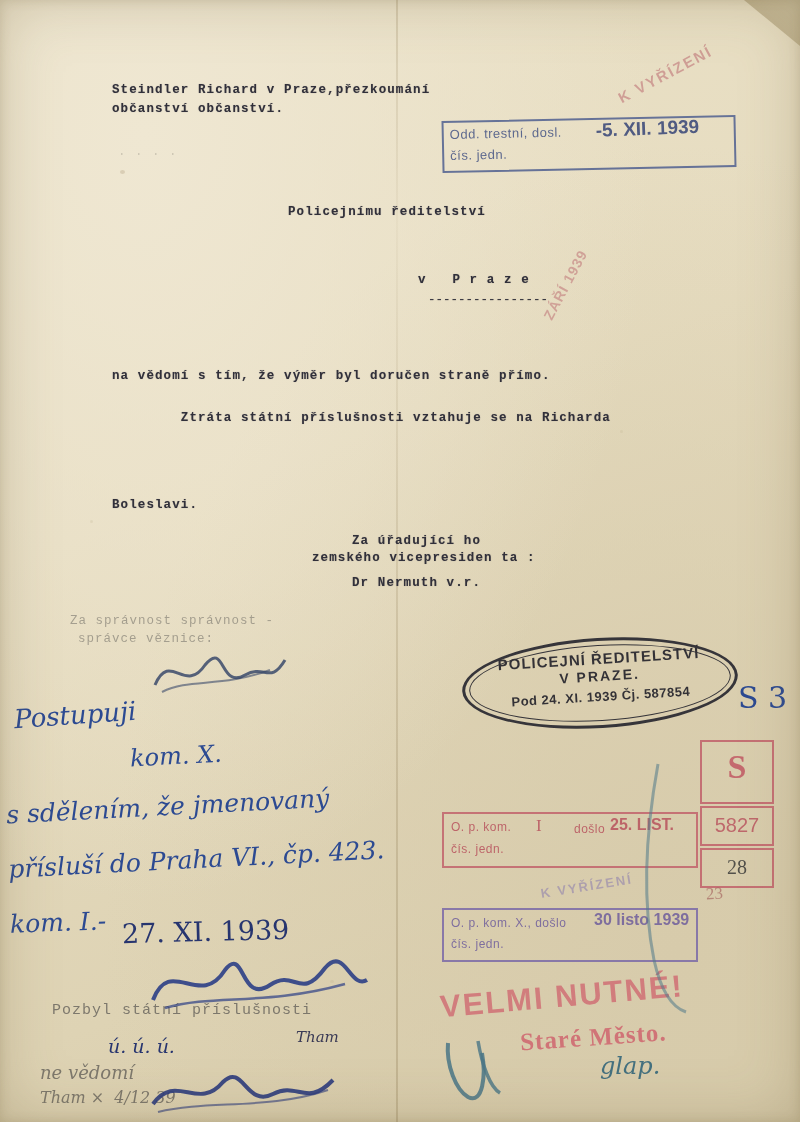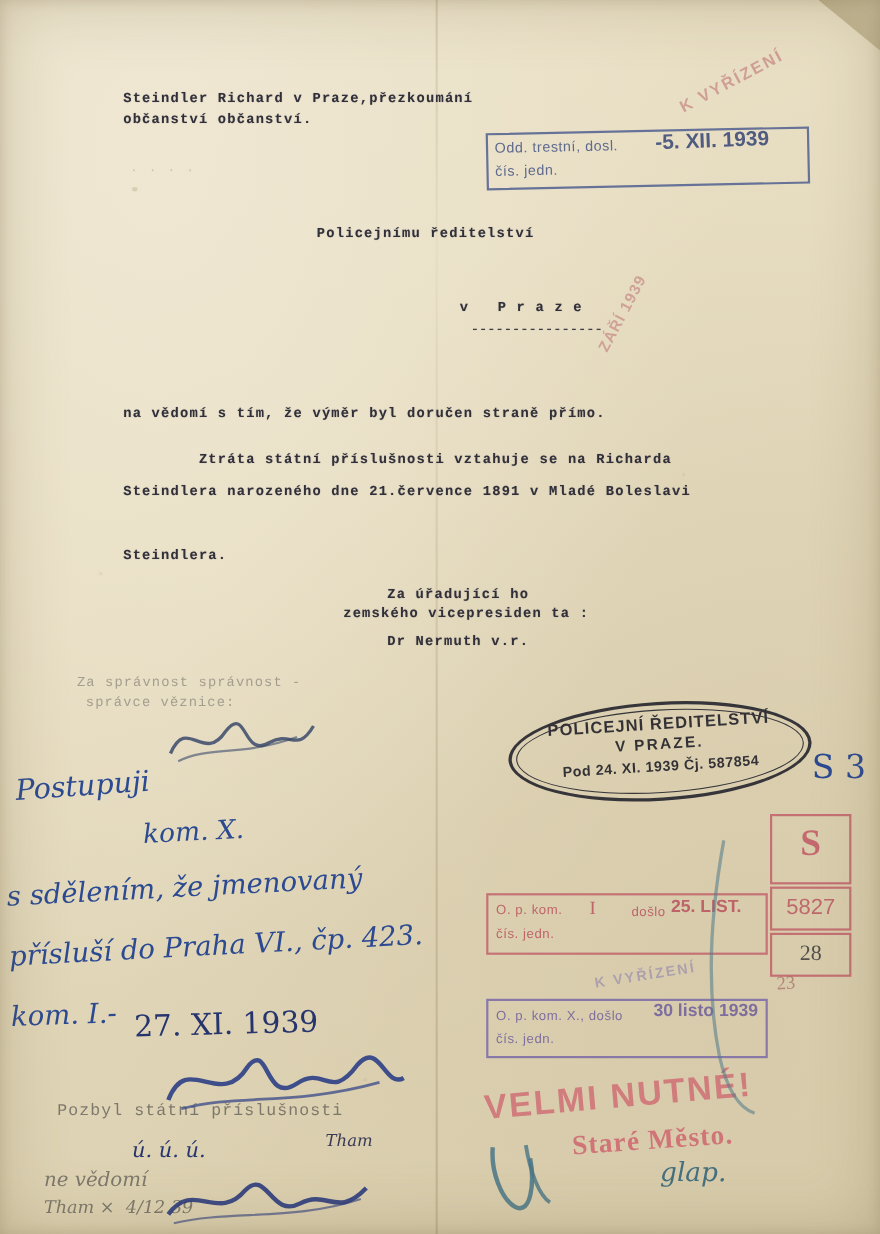--- a/index.html
+++ b/index.html
@@ -201,22 +201,21 @@
   <div class="typed bold" style="left:112px;top:99px;">občanství občanství.</div>
 
   <div class="faint" style="left:118px;top:148px;opacity:.25;">·   ·  ·  ·</div>
 
   <div class="typed bold" style="left:288px;top:202px;">Policejnímu ředitelství</div>
   <div class="typed bold" style="left:418px;top:270px;">v   P r a z e</div>
   <div class="typed dashline" style="left:428px;top:290px;letter-spacing:0;">----------------</div>
 
   <div class="typed bold" style="left:112px;top:366px;">na vědomí s tím, že výměr byl doručen straně přímo.</div>
   <div class="typed bold" style="left:112px;top:408px;">        Ztráta státní příslušnosti vztahuje se na Richarda</div>
-  <div class="typed bold" style="left:112px;top:437px;">Steindlera narozeného dne 21.července 1891 v Mladé Boleslavi</div>
-  <div class="typed bold" style="left:112px;top:495px;">Steindlera.</div>
+  <div class="typed bold" style="left:112px;top:495px;">Boleslavi.</div>
 
   <div class="typed bold" style="left:352px;top:531px;">Za úřadující ho</div>
   <div class="typed bold" style="left:312px;top:548px;">zemského vicepresiden ta :</div>
   <div class="typed bold" style="left:352px;top:573px;">Dr Nermuth v.r.</div>
 
   <div class="faint" style="left:70px;top:614px;">Za správnost správnost -</div>
   <div class="faint" style="left:78px;top:632px;">správce věznice:</div>
 
   <div class="stamp" id="stamp-red-diag">
     <span>K VYŘÍZENÍ</span>
@@ -272,21 +271,21 @@
   </div>
 
   <div class="hand blue" style="left:14px;top:700px;font-size:26px;transform:rotate(-4deg);">Postupuji</div>
   <div class="hand blue" style="left:130px;top:742px;font-size:24px;transform:rotate(-3deg);">kom. X.</div>
   <div class="hand blue" style="left:6px;top:792px;font-size:25px;transform:rotate(-3deg);">s sdělením, že jmenovaný</div>
   <div class="hand blue" style="left:8px;top:845px;font-size:25px;transform:rotate(-3deg);">přísluší do Praha VI., čp. 423.</div>
   <div class="hand blue" style="left:10px;top:908px;font-size:25px;transform:rotate(-2deg);">kom. I.-</div>
   <div class="hand darkblue" style="left:122px;top:916px;font-size:27px;font-style:normal;transform:rotate(-1.5deg);">27. XI. 1939</div>
 
   <div class="hand grey" style="left:52px;top:1002px;font-size:15px;font-style:normal;font-family:'Liberation Mono',monospace;letter-spacing:1px;">Pozbyl státní příslušnosti</div>
-  <div class="hand darkblue" style="left:120px;top:1035px;font-size:19px;text-align:right;">ú. ú. ú.</div>
+  <div class="hand darkblue" style="left:108px;top:1035px;font-size:19px;text-align:right;">ú. ú. ú.</div>
   <div class="hand grey" style="left:40px;top:1062px;font-size:18px;">ne vědomí</div>
   <div class="hand grey" style="left:40px;top:1088px;font-size:16px;">Tham ×  4/12 39</div>
 
   <div class="hand" style="left:738px;top:680px;font-size:30px;color:#2c4a92;font-style:normal;">S 3</div>
   <div class="hand teal" style="left:600px;top:1052px;font-size:24px;">glap.</div>
   <div class="hand" style="left:296px;top:1028px;font-size:15px;color:#3a3a55;">Tham</div>
 
   <svg class="ink" style="left:150px;top:640px;width:140px;height:60px;">
     <path d="M5,45 C20,10 35,55 55,25 C75,0 70,50 95,35 C115,24 120,45 135,20" fill="none" stroke="#3b4a6b" stroke-width="3" opacity=".85"></path>
     <path d="M12,52 C40,38 70,48 120,30" fill="none" stroke="#3b4a6b" stroke-width="2" opacity=".6"></path>

